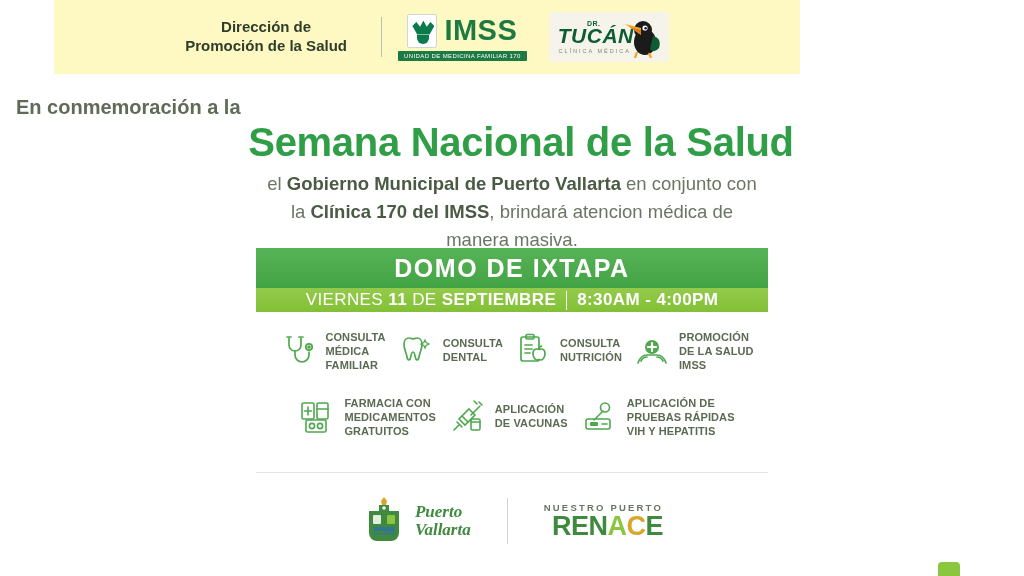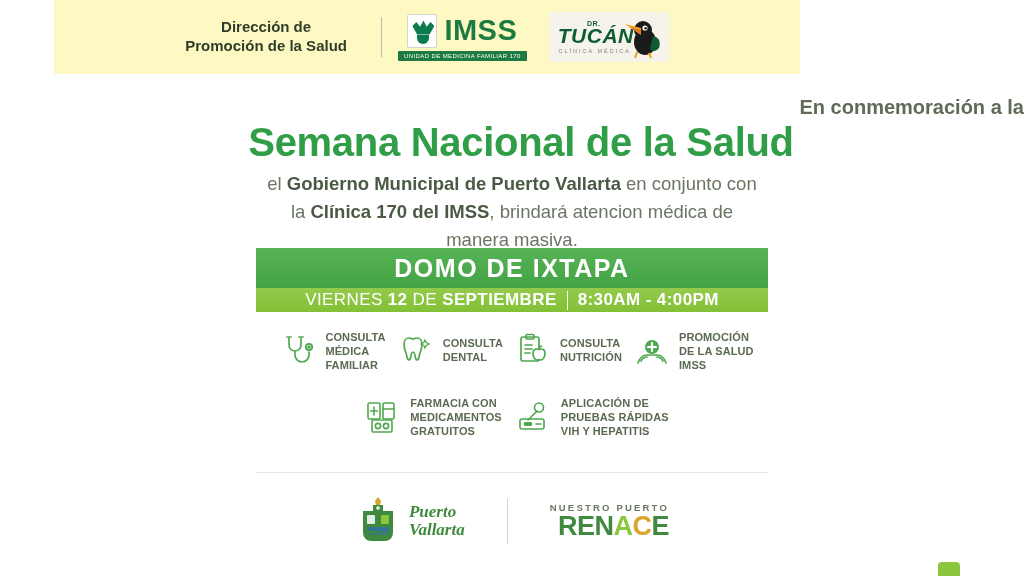--- a/index.html
+++ b/index.html
@@ -132,21 +132,21 @@
   .tucan-bird {
     position: absolute;
     right: 6px; top: 4px;
     width: 40px; height: 42px;
   }
   
   .intro {
     position: absolute;
     left: 0; top: 96px;
     width: 1024px;
-    text-align: right;
+    text-align: left;
     color: #5f6b57;
     font-size: 20px;
     font-weight: bold;
   }
   .intro span { margin-left: 16px; }
   .title {
     position: absolute;
     left: 1px; top: 120px;
     width: 1024px;
     text-align: center;
@@ -239,21 +239,21 @@
     background: #e2e5de;
   }
   
   .footer {
     position: absolute;
     left: 256px; top: 486px;
     width: 512px; height: 70px;
     display: flex;
     align-items: center;
     justify-content: center;
-    gap: 16px;
+    gap: 10px;
   }
   .pv-logo { display: flex; align-items: center; gap: 8px; }
   .pv-crest {
     width: 46px; height: 52px;
   }
   .pv-text {
     font-family: "Liberation Serif", serif;
     font-style: italic;
     color: #3f8a3f;
     font-size: 17px;
@@ -338,21 +338,21 @@
   <div class="para">
     <span>el </span><b>Gobierno Municipal de Puerto Vallarta</b><span> en conjunto con la </span><b>Clínica 170 del IMSS</b><span>, brindará atencion médica de manera masiva.</span>
   </div>
 
   <div class="venue">
     <span>DOMO  DE  IXTAPA</span>
   </div>
 
   <div class="datebar">
     <span>VIERNES</span>&nbsp;
-    <b>12</b>&nbsp;
+    <b>11</b>&nbsp;
     <span>DE</span>&nbsp;
     <b>SEPTIEMBRE</b>
     <span class="divider"></span>
     <b>8:30AM</b>&nbsp;
     <b>-</b>&nbsp;
     <b>4:00PM</b>
   </div>
 
   <div class="services-row row1">
 
@@ -423,20 +423,33 @@
           <rect x="8" y="22" width="20" height="12" rx="1.5"></rect>
           <circle cx="14" cy="28" r="2.6"></circle>
           <circle cx="22" cy="28" r="2.6"></circle>
         </svg>
       </span>
       <span class="svc-lbl">FARMACIA CON
 MEDICAMENTOS
 GRATUITOS</span>
     </div>
 
+    <div class="svc">
+      <span class="svc-ico">
+        <svg width="38" height="38" viewBox="0 0 38 38" fill="none" stroke="#4fa84f" stroke-width="1.6" stroke-linecap="round">
+          <path d="M30 5l3 3M28 7l-3-3M31 9l-9 9"></path>
+          <path d="M20 12l6 6-10 10-6-6z"></path>
+          <path d="M13 19l6 6M10 28l-5 5M8 25l5 5"></path>
+          <rect x="22" y="22" width="9" height="11" rx="1.4"></rect>
+          <path d="M22 25h9"></path>
+        </svg>
+      </span>
+      <span class="svc-lbl">APLICACIÓN
+DE VACUNAS</span>
+    </div>
 
     <div class="svc">
       <span class="svc-ico">
         <svg width="38" height="38" viewBox="0 0 38 38" fill="none" stroke="#4fa84f" stroke-width="1.6" stroke-linecap="round">
           <path d="M24 5c2.5 0 4.5 2 4.5 4.5S26.5 14 24 14s-4.5-2-4.5-4.5S21.5 5 24 5z"></path>
           <path d="M22 13l-9 9"></path>
           <rect x="5" y="21" width="24" height="10" rx="2"></rect>
           <rect x="9" y="24" width="8" height="4" rx="1" fill="#4fa84f" stroke="none"></rect>
           <path d="M21 26h5"></path>
         </svg>

